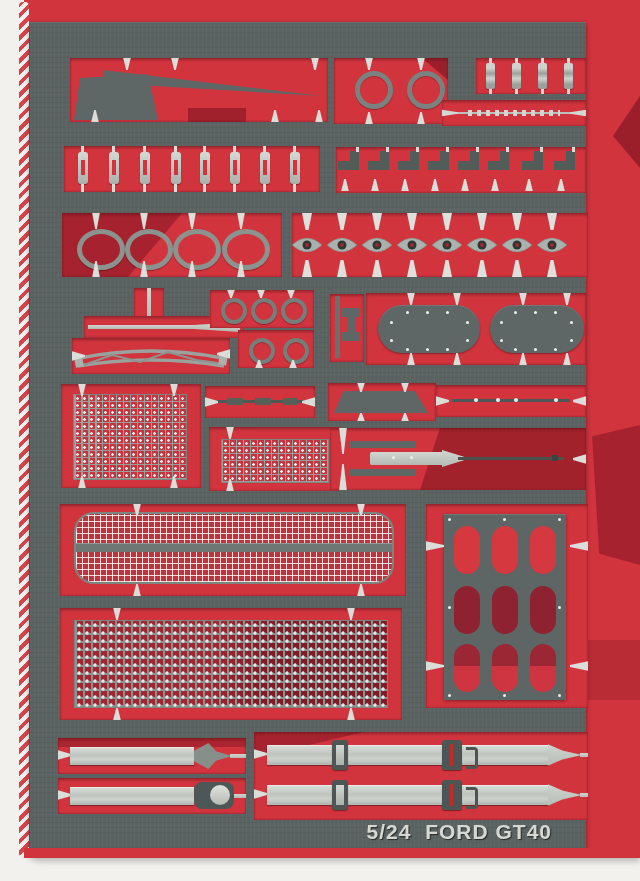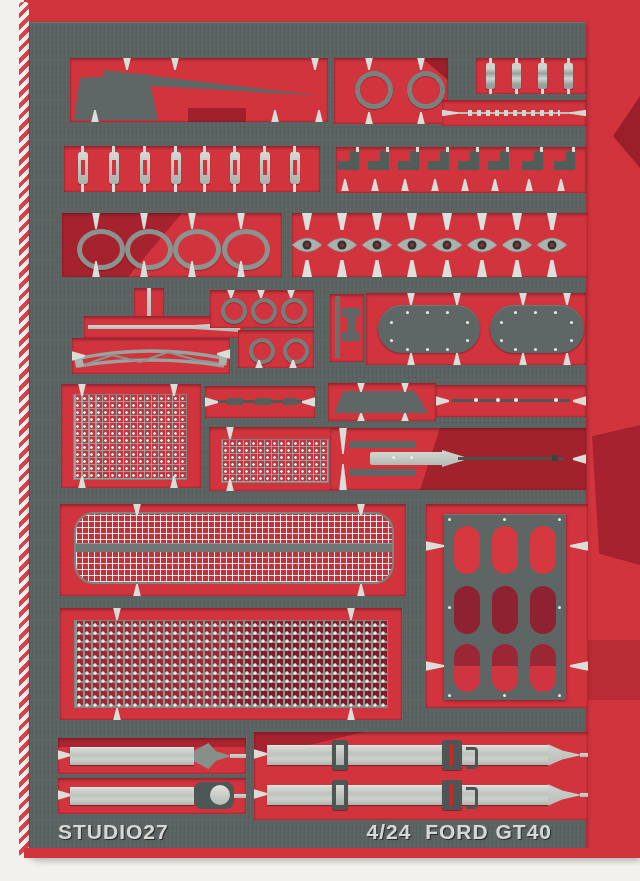--- a/index.html
+++ b/index.html
@@ -499,18 +499,17 @@
           <span style="position:absolute;left:4px;top:5px;width:8px;height:20px;background:linear-gradient(180deg,#d5d9d4,#aab0ab);display:block;"></span>
         </div>
       <div class="bframe" style="left:188px;top:48px;width:20px;">
           <span style="position:absolute;left:8px;top:4px;width:2.5px;height:22px;background:#c32b2b;display:block;"></span>
         </div>
       <div style="position:absolute;left:212px;top:55px;width:9px;height:16px;border:3px solid #4d5654;border-left:none;border-radius:0 4px 4px 0;"></div>
       <div style="position:absolute;left:294px;top:49px;width:34px;height:28px;background:linear-gradient(180deg,#d2d6d1,#b4b9b4);clip-path:polygon(0 12%,42% 34%,100% 50%,42% 66%,0 88%);"></div>
       <div class="abs silver" style="left:326px;top:61px;width:8px;height:4px;"></div>
     </div>
 
-    <div class="label" style="left:28px;top:798px;">STUDIO27</div>
-    <div class="label" style="right:34px;top:798px;">4/24  FORD GT40</div>
+    <div class="label" style="right:34px;top:798px;">5/24  FORD GT40</div>
   </div>
 
   <div class="abs" style="left:24px;top:848px;width:616px;height:10px;background:var(--card-red,#d2343e);"></div>
 </div>
 
 </body></html>

